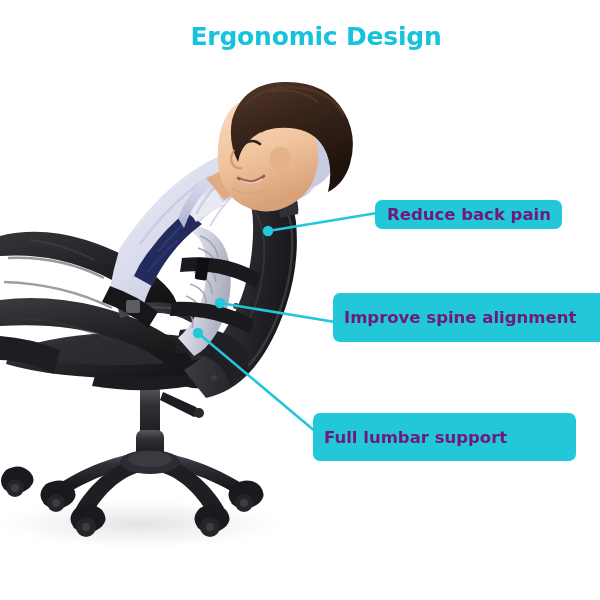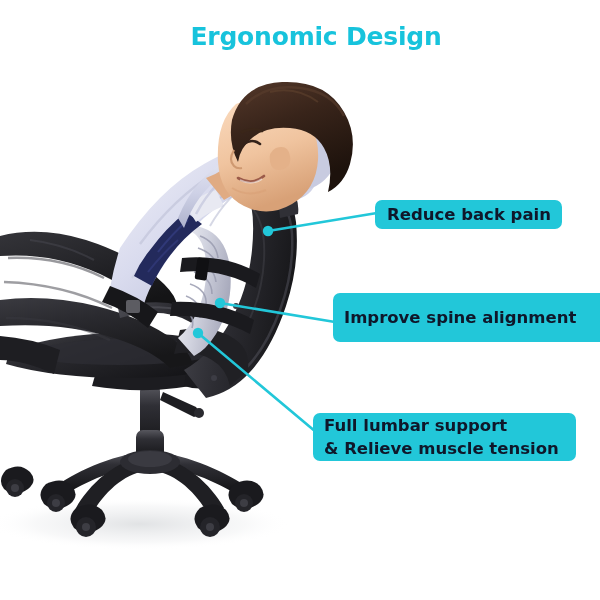--- a/index.html
+++ b/index.html
@@ -53,21 +53,21 @@
     top: 0;
     width: 600px;
     height: 600px;
     pointer-events: none;
   }
 
   
   .callout {
     position: absolute;
     background: #22c7d9;
-    color: #0f172a;
+    color: #701a75;
     border-radius: 7px;
     font-family: "DejaVu Sans", sans-serif;
     font-weight: bold;
     box-sizing: border-box;
     display: flex;
     flex-direction: column;
     justify-content: center;
   }
   .callout .line {
     display: block;
@@ -358,16 +358,15 @@
   <div id="callout-1" class="callout">
     <span class="line">Reduce back pain</span>
   </div>
 
   <div id="callout-2" class="callout">
     <span class="line">Improve spine alignment</span>
   </div>
 
   <div id="callout-3" class="callout">
     <span class="line">Full lumbar support</span>
-    <span class="line">&amp; Relieve muscle tension</span>
   </div>
 
 </div>
 
 </body></html>

